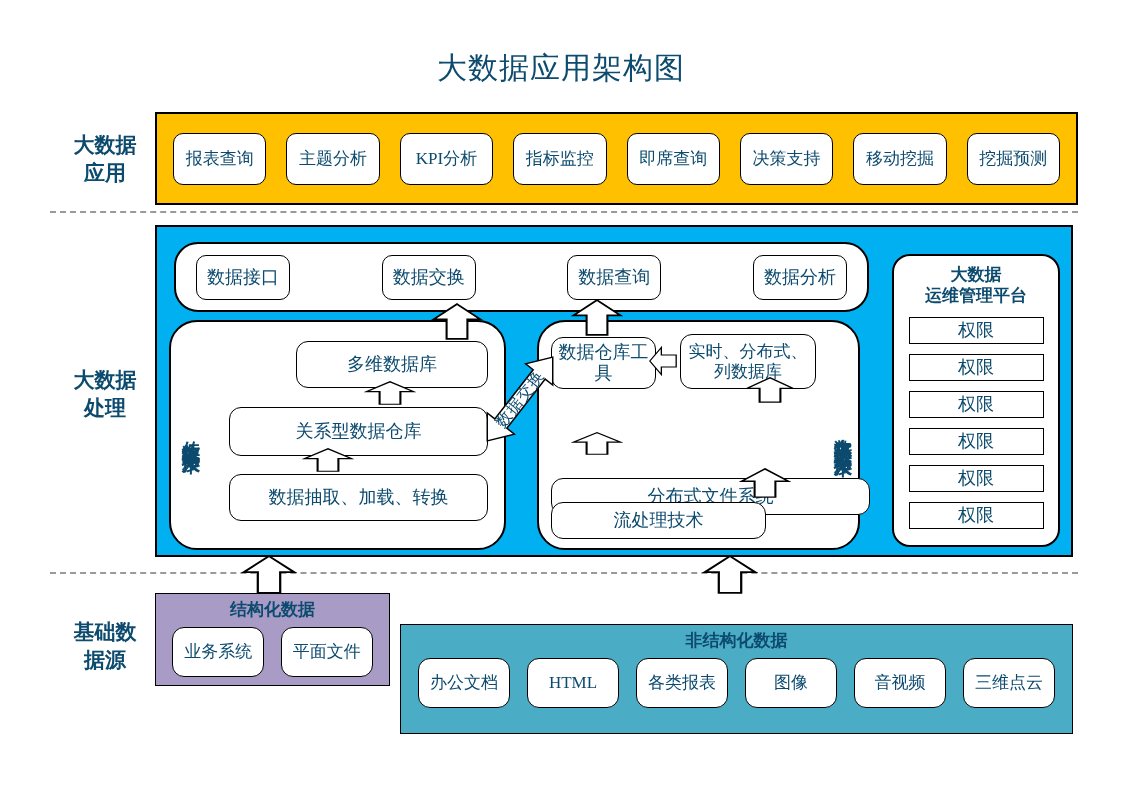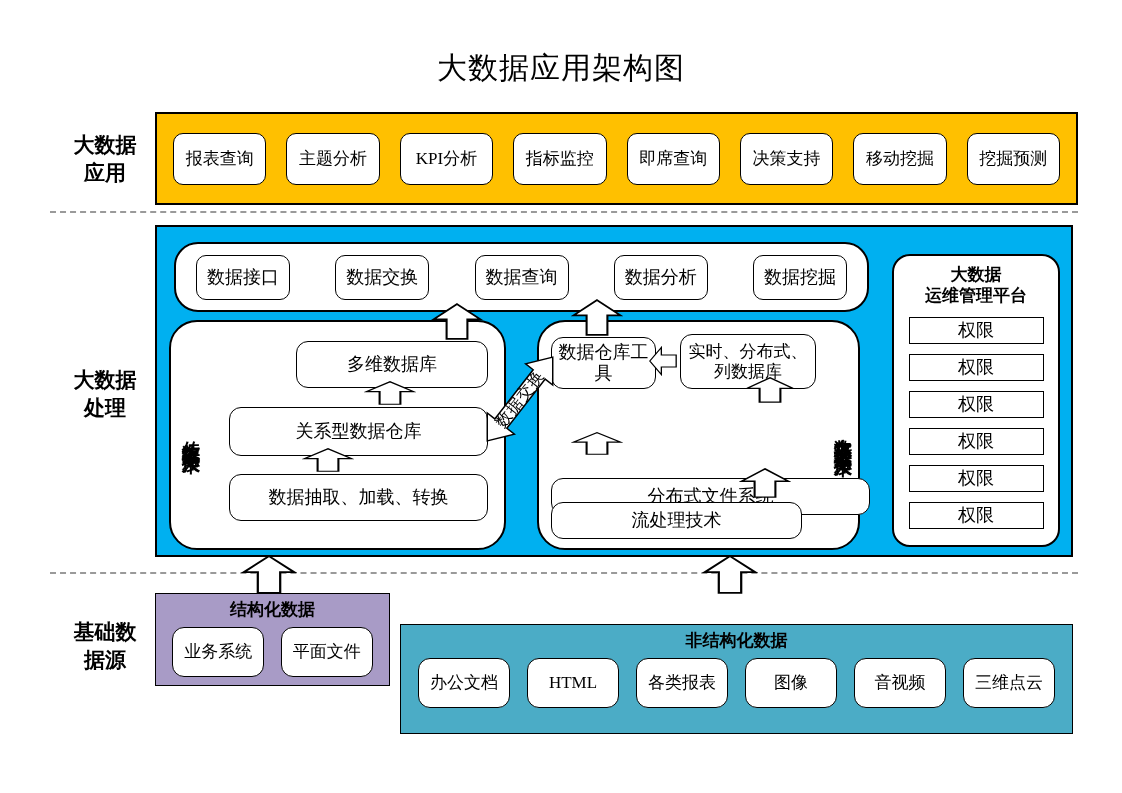--- a/index.html
+++ b/index.html
@@ -1,18 +1,18 @@
 <!DOCTYPE html>
 <html style="--application_band: #FFC000; --processing_band: #00B0F0; --structured_band: #A89BC6; --unstructured_band: #4BACC6;"><head>
 <meta charset="utf-8">
 <style>
   html,body { margin:0; padding:0; background:#fff; }
   .canvas {
     position:relative; width:1122px; height:793px; background:#ffffff;
-    font-family:"Liberation Serif","DejaVu Serif",serif; color:#000000;
+    font-family:"Liberation Serif","DejaVu Serif",serif; color:#0c4a6e;
     overflow:hidden;
   }
   .title {
     position:absolute; left:0; top:48px; width:100%;
     text-align:center; font-size:30px; letter-spacing:1px;
   }
   .layer-label {
     position:absolute; left:50px; width:110px; text-align:center;
     font-family:"Liberation Sans","DejaVu Sans",sans-serif;
     font-weight:bold; font-size:21px; line-height:1.35;
@@ -59,21 +59,21 @@
   .vlabel-left { left:8px; }
   .vlabel-right { right:3px; }
   .container .box { position:absolute; border-radius:12px; }
   .t1 { left:125px; top:19px;  width:192px; height:47px; }
   .t2 { left:58px;  top:85px;  width:259px; height:49px; }
   .t3 { left:58px;  top:152px; width:259px; height:47px; }
   .p1 { left:12px;  top:15px;  width:105px; height:52px; }
   .p2 { left:141px; top:12px;  width:136px; height:55px; font-size:17px; }
   .p3 { left:12px;  top:82px;  width:265px; height:37px; }
   .p4 { left:12px;  top:132px; width:319px; height:37px;margin-top:24px; }
-  .p5 { left:12px;  top:180px; width:251px; height:37px; }
+  .p5 { left:12px;  top:180px; width:215px; height:37px; }
   
   .ops {
     position:absolute; left:735px; top:27px; width:168px; height:293px;
     background:#fff; border:2px solid #000; border-radius:18px; box-sizing:border-box;
   }
   .ops-title { margin-top:8px; text-align:center;
     font-family:"Liberation Sans","DejaVu Sans",sans-serif; font-weight:bold; font-size:17px; line-height:1.25; }
   .perm {
     width:135px; height:27px; margin:10px auto 0 auto; background:#fff; border:1.5px solid #000;
     display:flex; align-items:center; justify-content:center; font-size:18px; box-sizing:border-box;
@@ -127,21 +127,20 @@
     <div class="box">挖掘预测</div>
   </div>
 
   <div class="band band-proc">
 
     <div class="strip">
       <div class="box">数据接口</div>
       <div class="box">数据交换</div>
       <div class="box">数据查询</div>
       <div class="box">数据分析</div>
-      <div class="box">数据挖掘</div>
     </div>
 
     <div class="container cont-trad">
       <div class="vlabel vlabel-left">传统数据仓库技术</div>
       <div class="box t1">多维数据库</div>
       <div class="box t2">关系型数据仓库</div>
       <div class="box t3">数据抽取、加载、转换</div>
     </div>
 
     <div class="container cont-big">

